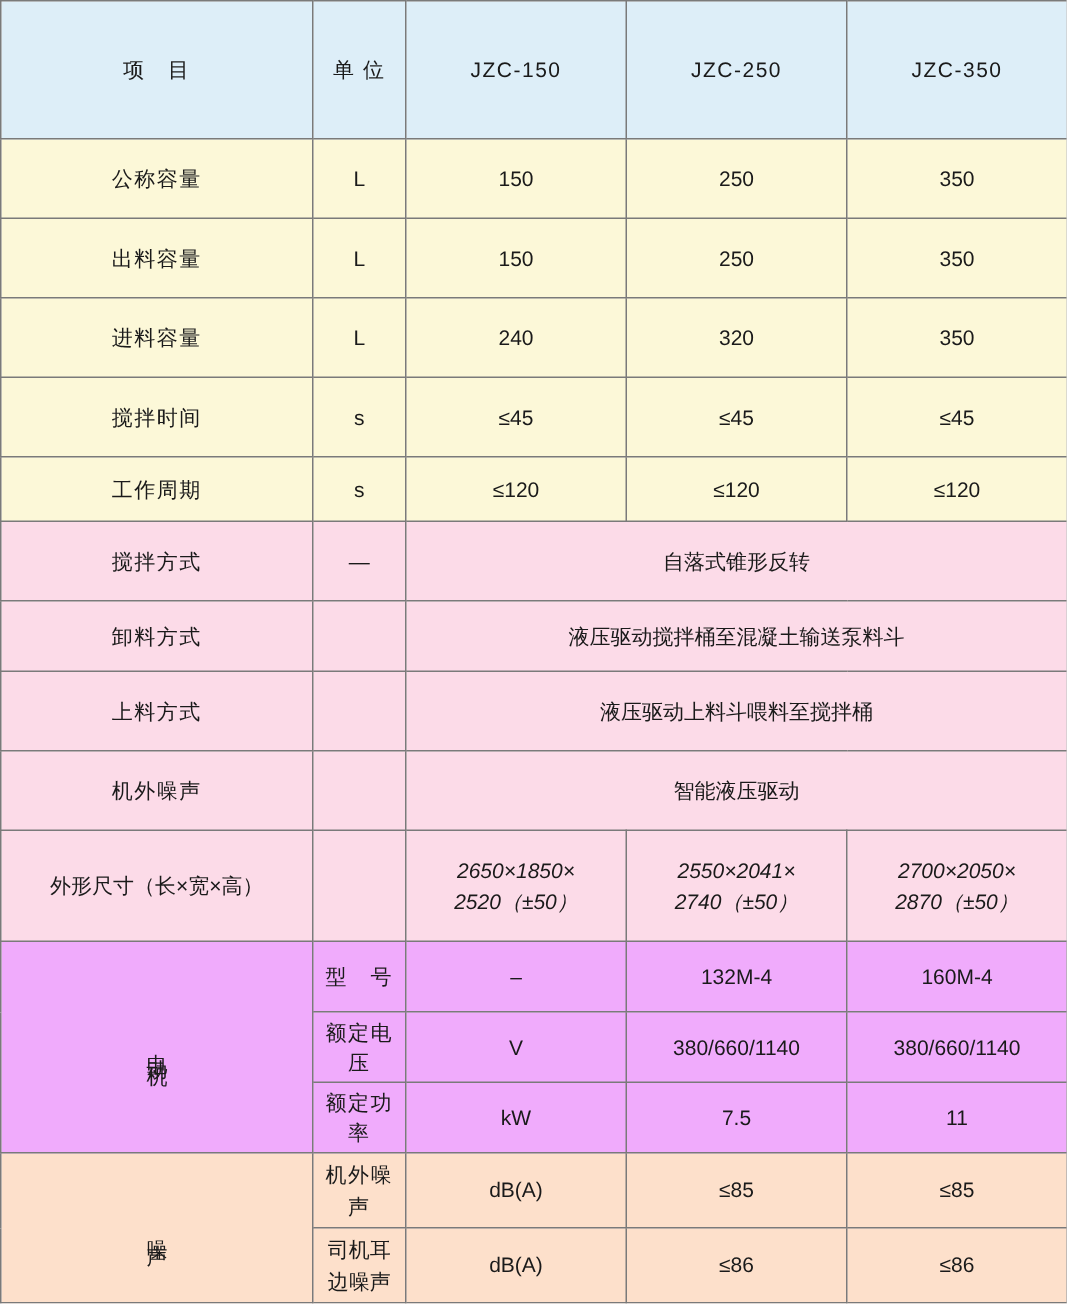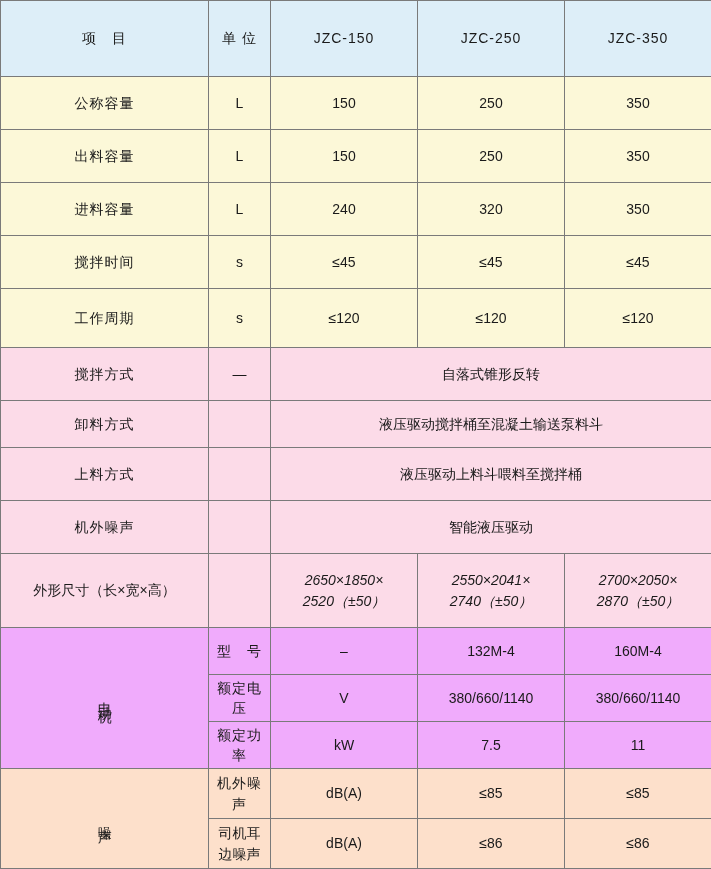--- a/index.html
+++ b/index.html
@@ -104,21 +104,21 @@
     </tr>
 
     <tr style="height:53px">
       <td class="bg-yellow item-cell">搅拌时间</td>
       <td class="bg-yellow">s</td>
       <td class="bg-yellow">≤45</td>
       <td class="bg-yellow">≤45</td>
       <td class="bg-yellow">≤45</td>
     </tr>
 
-    <tr style="height:59px">
+    <tr style="height:43px">
       <td class="bg-yellow item-cell">工作周期</td>
       <td class="bg-yellow">s</td>
       <td class="bg-yellow">≤120</td>
       <td class="bg-yellow">≤120</td>
       <td class="bg-yellow">≤120</td>
     </tr>
 
     <tr style="height:53px">
       <td class="bg-pink item-cell">搅拌方式</td>
       <td class="bg-pink small-dash">—</td>

